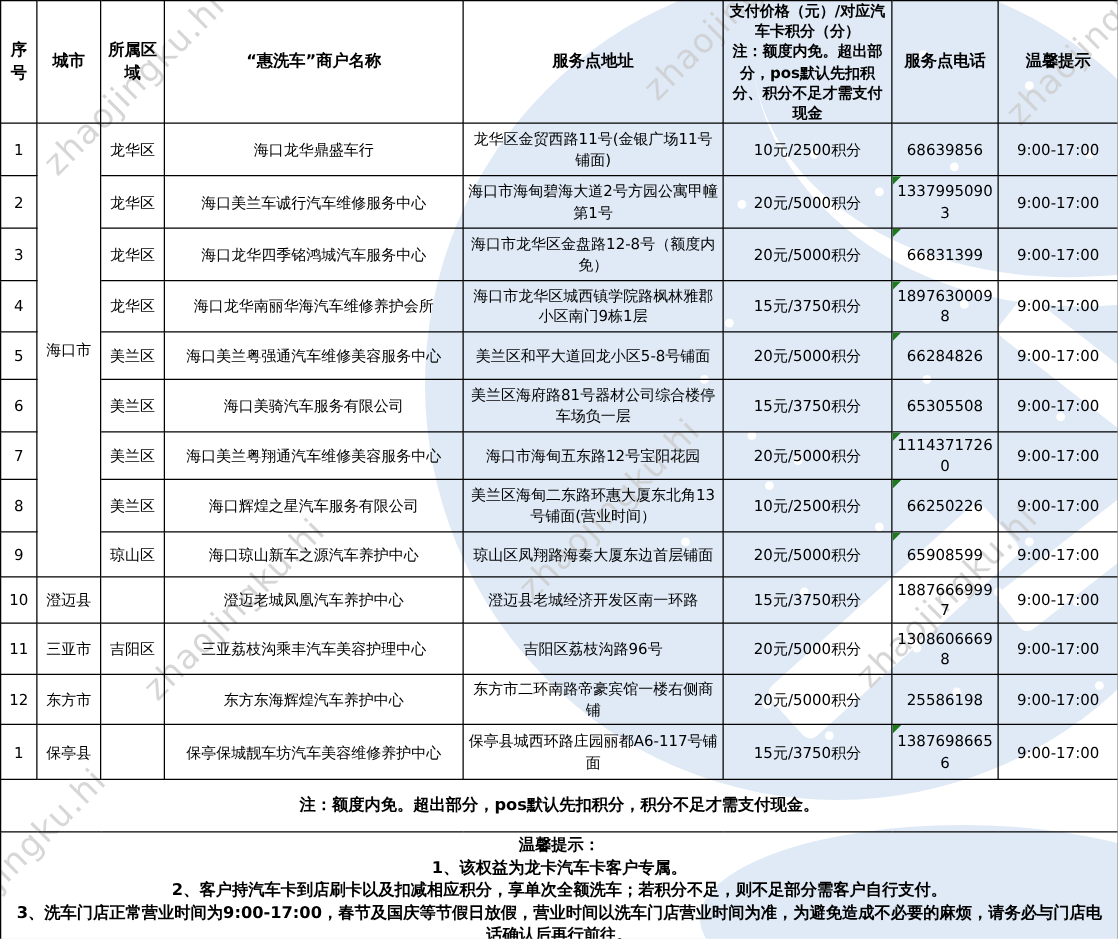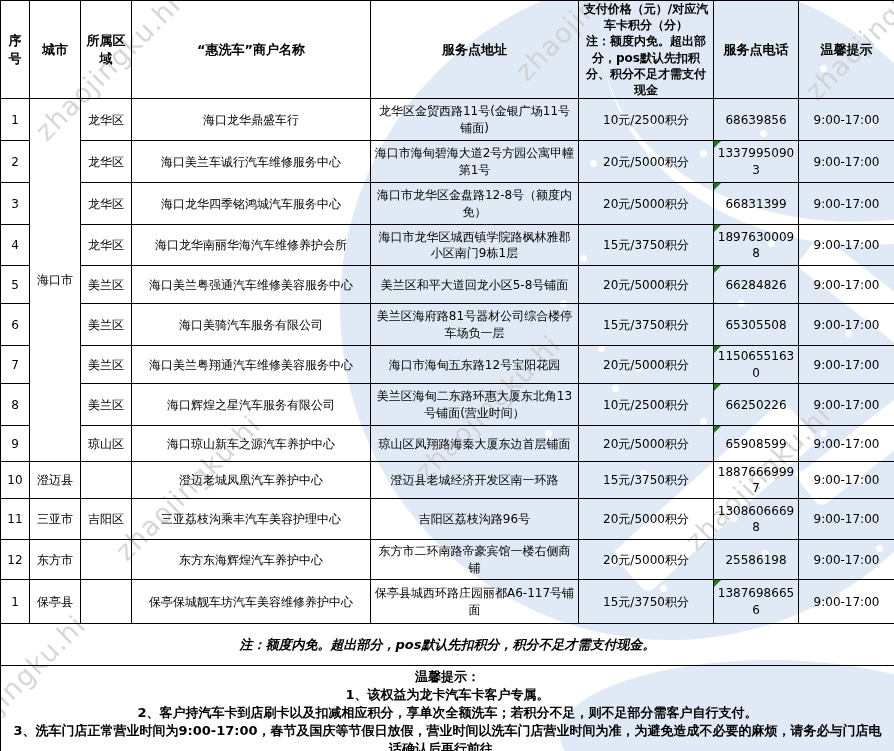--- a/index.html
+++ b/index.html
@@ -64,21 +64,21 @@
   tbody tr:nth-child(11){height:41px}
   tbody tr:nth-child(12){height:40px}
   tbody tr:nth-child(13){height:44px}
   td.c-phone{position:relative;}
   td.c-phone.marked::before{
     content:'';position:absolute;top:0;left:0;width:0;height:0;
     border-top:7px solid var(--marker-green,#1f7a1f);
     border-right:7px solid transparent;
   }
   tr.note-row{height:35px;}
-  tr.note-row td{font-weight:bold;font-size:13px;font-style:italic;}
+  tr.note-row td{font-weight:bold;font-size:13px;}
   tr.tips-row{height:93px;}
   tr.tips-row td{font-weight:bold;font-size:13px;line-height:18px;padding:2px 8px;}
 </style>
 </head>
 <body>
 
 <div class="bg">
   <div class="logo-circle"></div>
   <div class="swoosh-arc"></div>
   <div class="chev chev1"></div>
@@ -206,21 +206,21 @@
         <td class="c-price">15元/3750积分</td>
         <td class="c-phone">65305508</td>
         <td class="c-hours">9:00-17:00</td>
       </tr>
       <tr>
         <td class="c-no">7</td>
         <td class="c-dist">美兰区</td>
         <td class="c-merchant">海口美兰粤翔通汽车维修美容服务中心</td>
         <td class="c-addr">海口市海甸五东路12号宝阳花园</td>
         <td class="c-price">20元/5000积分</td>
-        <td class="c-phone marked">11506551630</td>
+        <td class="c-phone marked">11143717260</td>
         <td class="c-hours">9:00-17:00</td>
       </tr>
       <tr>
         <td class="c-no">8</td>
         <td class="c-dist">美兰区</td>
         <td class="c-merchant">海口辉煌之星汽车服务有限公司</td>
         <td class="c-addr">美兰区海甸二东路环惠大厦东北角13号铺面(营业时间）</td>
         <td class="c-price">10元/2500积分</td>
         <td class="c-phone marked">66250226</td>
         <td class="c-hours">9:00-17:00</td>

